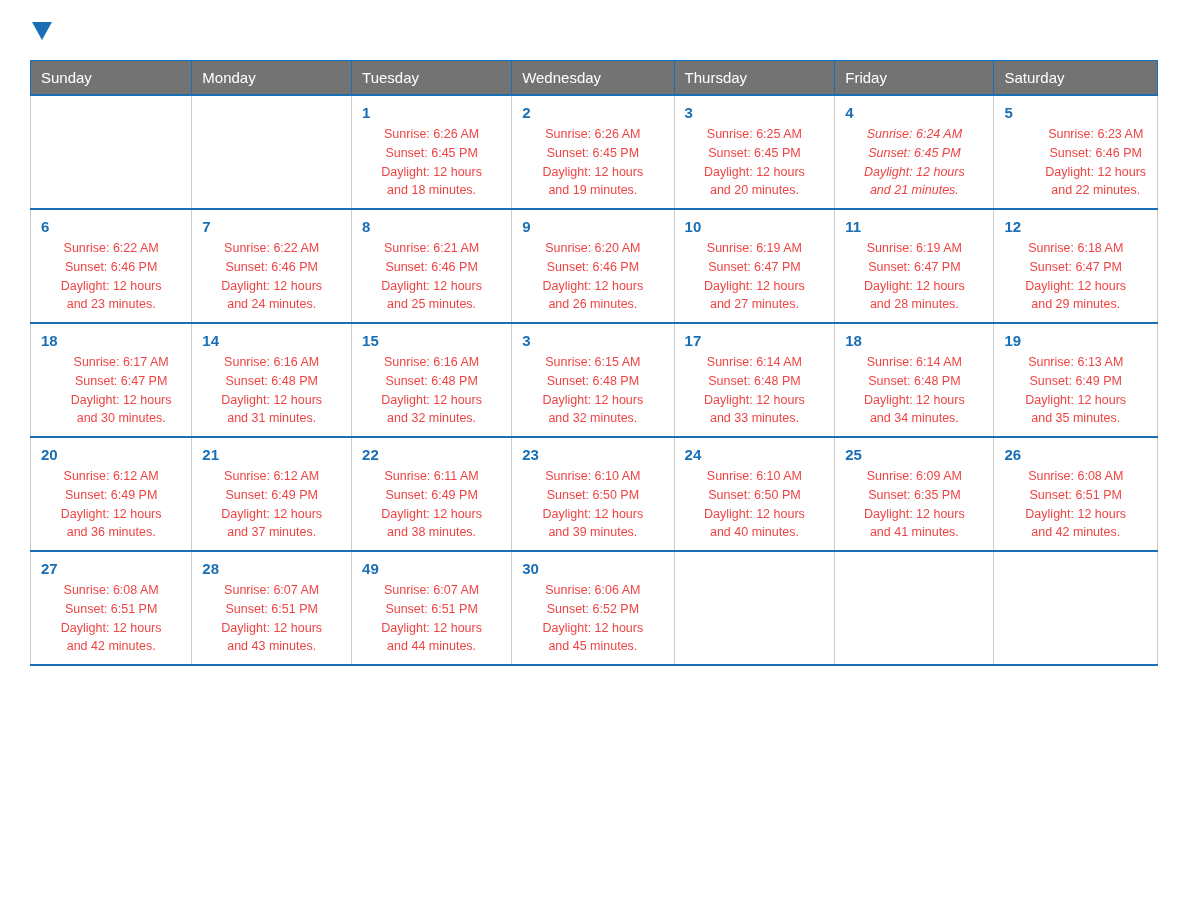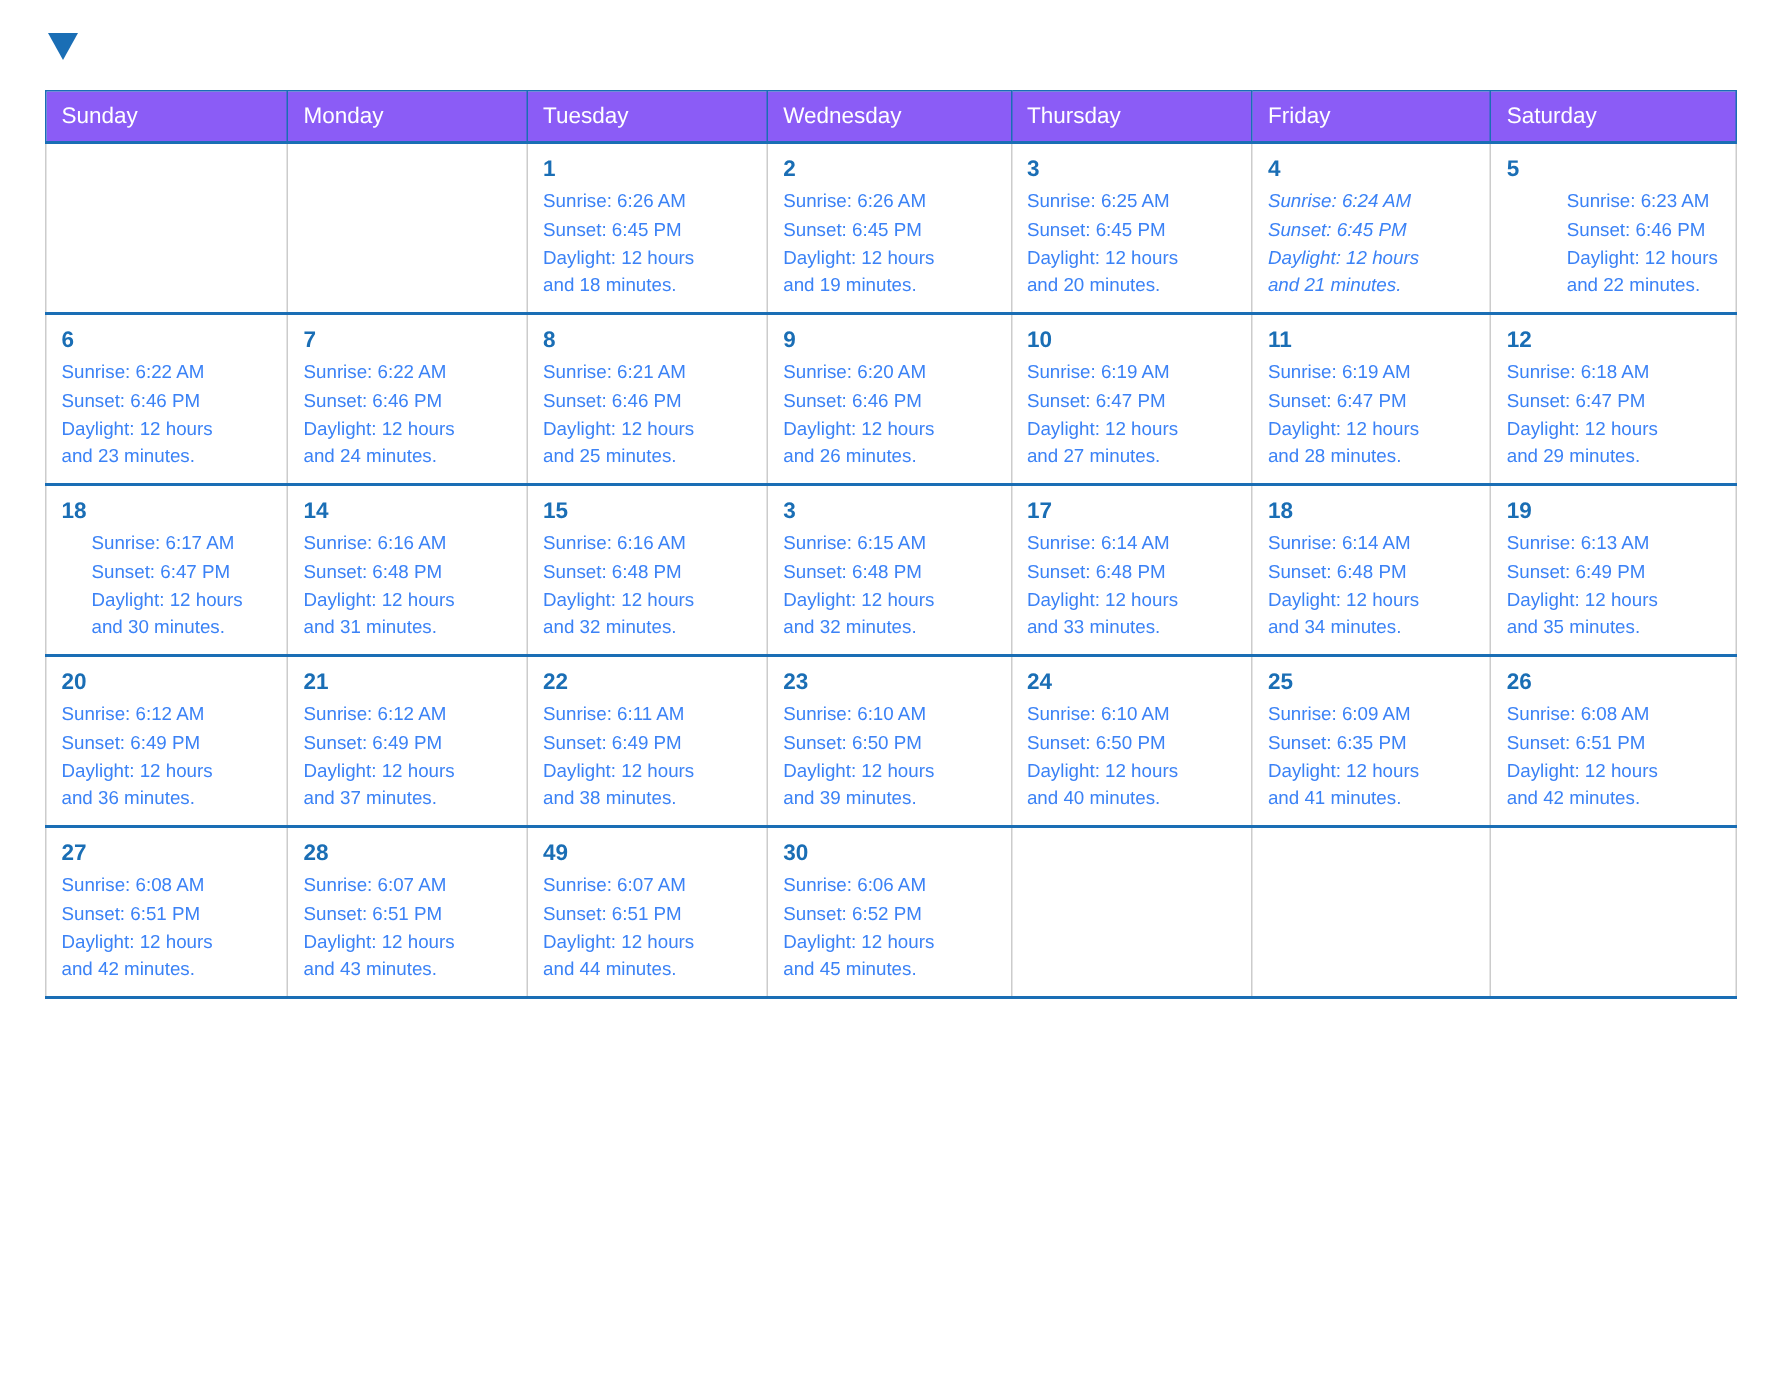--- a/index.html
+++ b/index.html
@@ -40,21 +40,21 @@
       font-size: 20px;
       color: #333;
       margin-top: 4px;
     }
     .calendar {
       width: 100%;
       border-collapse: collapse;
       border: 1px solid #1a6eb5;
     }
     .calendar th {
-      background-color: #8b5cf6;
+      background-color: #737373;
       color: #fff;
       padding: 8px 10px;
       text-align: left;
       font-size: 15px;
       font-weight: normal;
       border: 1px solid #1a6eb5;
     }
     .calendar td {
       vertical-align: top;
       padding: 8px 10px;
@@ -68,22 +68,23 @@
       border-bottom: 2px solid #1a6eb5;
     }
     .day-number {
       font-size: 15px;
       font-weight: bold;
       color: #1a6eb5;
       margin-bottom: 4px;
     }
     .day-info {
       font-size: 12.5px;
-      color: #3b82f6;
+      color: #ef4444;
       line-height: 1.5;
+      text-align: center;
     }
     .empty-cell {
       background: #fff;
     }
     .logo-wrapper {
       display: flex;
       flex-direction: column;
       align-items: flex-start;
     }
     .logo-row {

